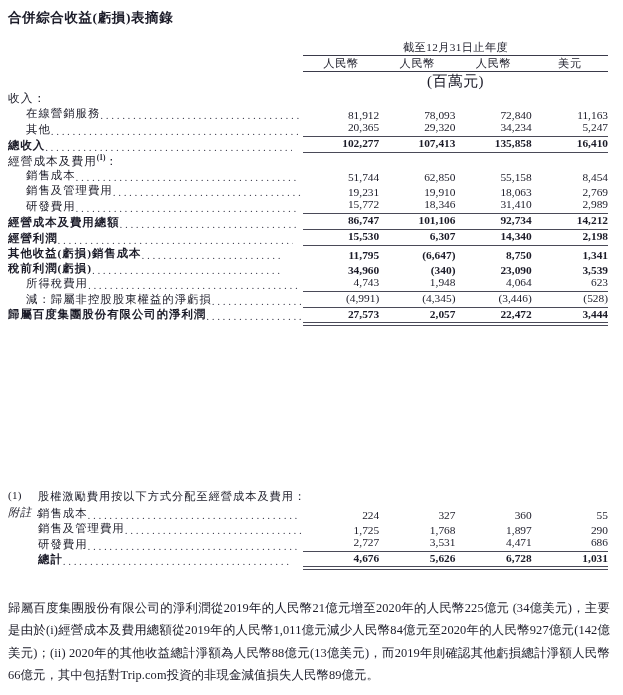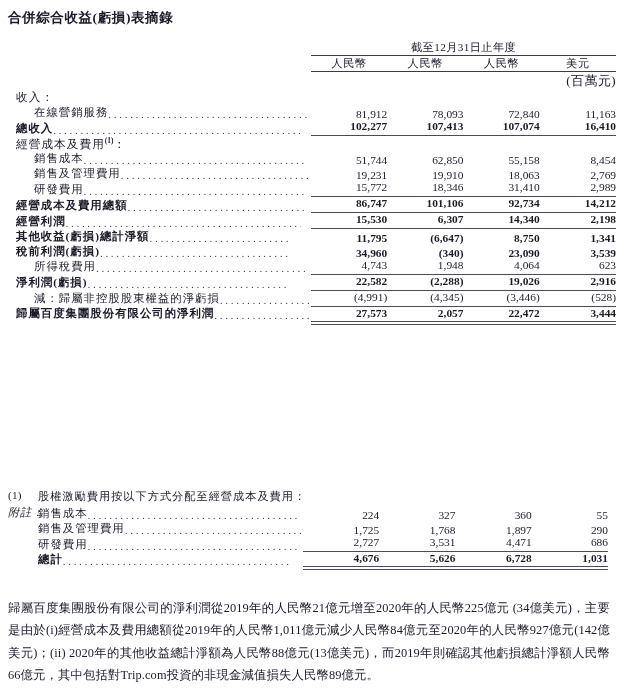--- a/index.html
+++ b/index.html
@@ -31,21 +31,21 @@
     font-size: 13.5px;
     font-weight: bold;
     letter-spacing: 0.6px;
     color: #1b1b28;
     white-space: nowrap;
   }
 
   
   .stmt {
     position: absolute;
-    left: 16px;
+    left: 8px;
     top: 40px;
     width: 600px;
     border-collapse: collapse;
     table-layout: fixed;
     font-size: 11.4px;
   }
   .stmt col.c-label { width: 295px; }
   .stmt col.c-num   { width: 76.25px; }
 
   .stmt td, .stmt th {
@@ -75,22 +75,22 @@
   .hdr-cur {
     text-align: center;
     font-size: 11.2px;
     font-weight: bold;
     letter-spacing: 0.8px;
     padding-top: 4px;
     padding-bottom: 2px;
     border-bottom: 1.1px solid #3a3a4a;
   }
   .hdr-unit {
-    text-align: right;
-    font-size: 13px;
+    text-align: center;
+    font-size: 15px;
     font-weight: bold;
     letter-spacing: 0.4px;
     padding-top: 3px;
     padding-bottom: 3px;
   }
   .hdr-pad { border: 0; }
 
   
   .r-h {                    
     font-weight: bold;
@@ -254,24 +254,31 @@
           <td colspan="4"></td>
         </tr>
         <tr>
           <td class="r-item ind"><span class="lbl">在線營銷服務</span><span class="dots" style="width: 200.4px;"></span></td>
           <td class="num">81,912</td>
           <td class="num">78,093</td>
           <td class="num">72,840</td>
           <td class="num">11,163</td>
         </tr>
         <tr class="rule-bot">
+          <td class="r-item ind"><span class="lbl">其他</span><span class="dots" style="width: 246.8px;"></span></td>
+          <td class="num">20,365</td>
+          <td class="num">29,320</td>
+          <td class="num">34,234</td>
+          <td class="num">5,247</td>
+        </tr>
+        <tr class="rule-bot">
           <td class="r-item bold"><span class="lbl">總收入</span><span class="dots" style="width: 247.2px;"></span></td>
           <td class="num bold">102,277</td>
           <td class="num bold">107,413</td>
-          <td class="num bold">107,074</td>
+          <td class="num bold">135,858</td>
           <td class="num bold">16,410</td>
         </tr>
         <tr>
           <td class="r-h"><span>經營成本及費用</span><span class="sup">(1)</span><span>：</span></td>
           <td colspan="4"></td>
         </tr>
         <tr>
           <td class="r-item ind"><span class="lbl">銷售成本</span><span class="dots" style="width: 223.6px;"></span></td>
           <td class="num">51,744</td>
           <td class="num">62,850</td>
@@ -300,46 +307,39 @@
           <td class="num bold">14,212</td>
         </tr>
         <tr class="rule-bot">
           <td class="r-item bold"><span class="lbl">經營利潤</span><span class="dots" style="width: 235.6px;"></span></td>
           <td class="num bold">15,530</td>
           <td class="num bold">6,307</td>
           <td class="num bold">14,340</td>
           <td class="num bold">2,198</td>
         </tr>
         <tr>
-          <td class="r-item bold"><span class="lbl">其他收益(虧損)總計淨額</span><span class="dots" style="width: 142.8px;"></span></td>
+          <td class="r-item bold"><span class="lbl">其他收益(虧損)銷售成本</span><span class="dots" style="width: 142.8px;"></span></td>
           <td class="num bold">11,795</td>
           <td class="num bold">(6,647)</td>
           <td class="num bold">8,750</td>
           <td class="num bold">1,341</td>
         </tr>
         <tr>
           <td class="r-item bold"><span class="lbl">稅前利潤(虧損)</span><span class="dots" style="width: 189.2px;"></span></td>
           <td class="num bold">34,960</td>
           <td class="num bold">(340)</td>
           <td class="num bold">23,090</td>
           <td class="num bold">3,539</td>
         </tr>
         <tr class="rule-bot">
           <td class="r-item ind"><span class="lbl">所得稅費用</span><span class="dots" style="width: 212px;"></span></td>
           <td class="num">4,743</td>
           <td class="num">1,948</td>
           <td class="num">4,064</td>
           <td class="num">623</td>
-        </tr>
-        <tr class="rule-bot">
-          <td class="r-item bold"><span class="lbl">淨利潤(虧損)</span><span class="dots" style="width: 200.8px;"></span></td>
-          <td class="num bold">22,582</td>
-          <td class="num bold">(2,288)</td>
-          <td class="num bold">19,026</td>
-          <td class="num bold">2,916</td>
         </tr>
         <tr class="rule-bot">
           <td class="r-item ind"><span class="lbl">減：歸屬非控股股東權益的淨虧損</span><span class="dots" style="width: 96px;"></span></td>
           <td class="num">(4,991)</td>
           <td class="num">(4,345)</td>
           <td class="num">(3,446)</td>
           <td class="num">(528)</td>
         </tr>
         <tr class="rule-dbl">
           <td class="r-item bold"><span class="lbl">歸屬百度集團股份有限公司的淨利潤</span><span class="dots" style="width: 96.4px;"></span></td>

